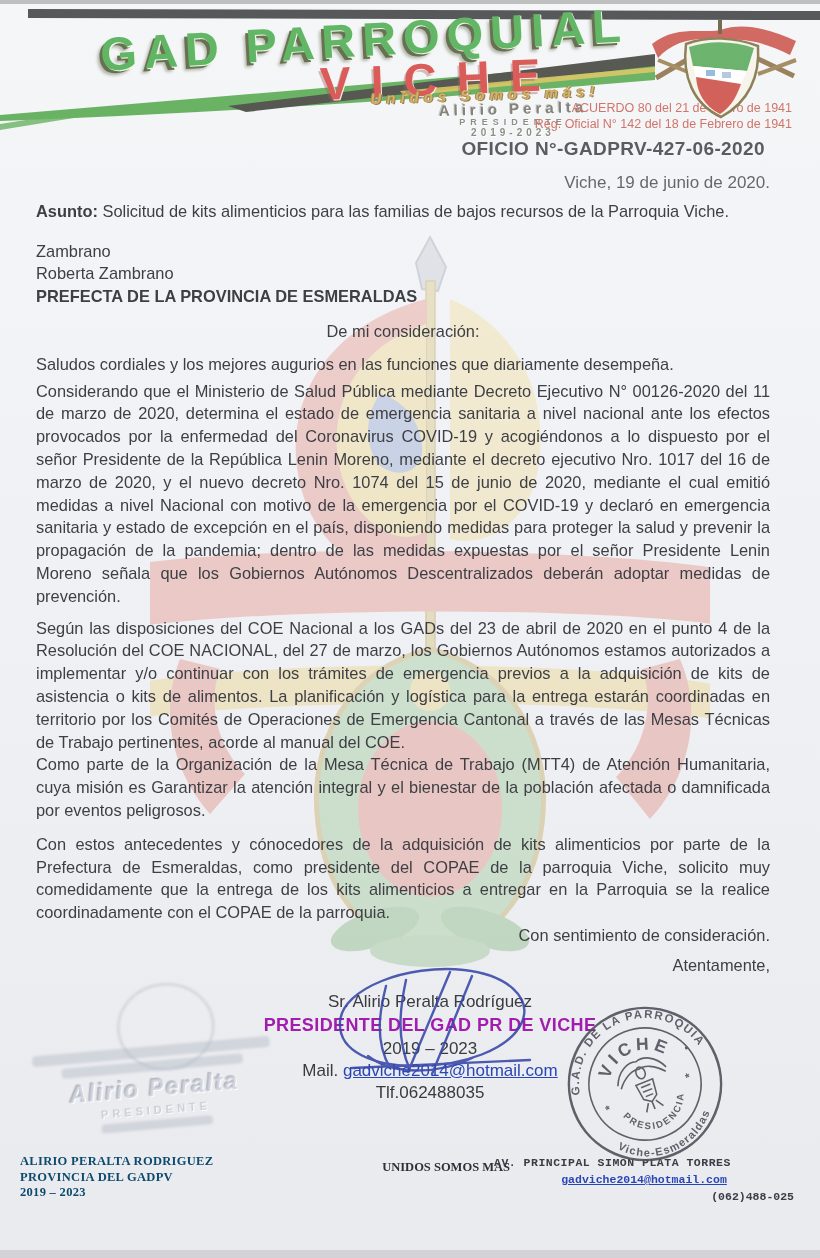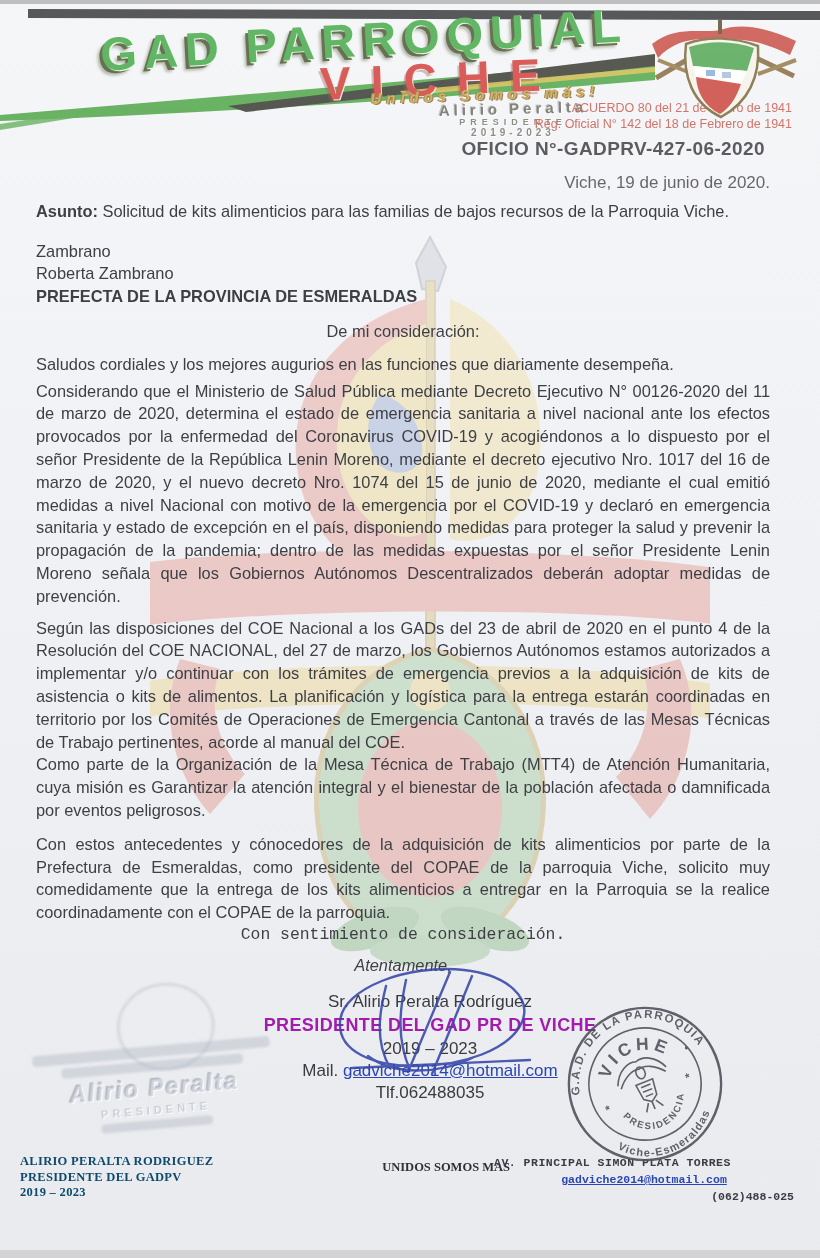--- a/index.html
+++ b/index.html
@@ -42,22 +42,22 @@
   .body-txt{position:absolute;left:36px;top:196px;width:734px;font-size:16.4px;line-height:22.8px;
         text-align:justify;z-index:2;}
   .body-txt p{margin:0;}
   .p-asunto{margin-bottom:17px !important;}
   .addr{margin-bottom:13px;}
   .addr p{line-height:22.4px;text-align:left;}
   .p-salut{margin-bottom:10px !important;text-align:center;}
   .p-saludos{margin-bottom:4px !important;}
   .p-consider{margin-bottom:9px !important;}
   .p-como{margin-bottom:11px !important;}
-  .p-sent{margin-bottom:7px !important;text-align:center;font-family:Liberation Mono, monospace;}
-  .p-close{margin-top:1px !important;text-align:center;font-style:italic;}
+  .p-sent{margin-bottom:7px !important;text-align:right;}
+  .p-close{margin-top:1px !important;text-align:right;}
   .b{font-weight:bold;}
   a.maillink{color:#2946b8;text-decoration:underline;}
 
   
   .sig-scribble{position:absolute;left:312px;top:956px;width:235px;height:135px;z-index:3;}
   .sig-block{position:absolute;left:250px;top:988px;width:360px;text-align:center;z-index:2;color:#3a3b40;}
   .sig-name{font-size:17px;margin:0;}
   .sig-title{font-size:18px;font-weight:bold;letter-spacing:.4px;margin:3px 0 0;color:#a21caf;}
   .sig-period{font-size:17px;margin:3px 0 0;}
   .sig-mail{font-size:17px;margin:2px 0 0;}
@@ -217,21 +217,21 @@
         <path d="M-9,-2 L9,-2 L7,14 L0,19 L-7,14 Z"></path>
         <path d="M-5,2 L5,2 M-5,7 L5,7 M-4,12 L4,12"></path>
         <path d="M-4,19 L-9,27 M4,19 L9,27 M0,19 L0,27"></path>
       </g>
       <circle cx="52" cy="-18" r="1.6" fill="#51515c"></circle>
     </g>
   </svg>
 
   <div class="foot-left">
     <div>ALIRIO PERALTA RODRIGUEZ</div>
-    <div>PRESIDENTE DEL GADPV</div>
+    <div>PROVINCIA DEL GADPV</div>
     <div>2019 – 2023</div>
   </div>
   <div class="foot-center">UNIDOS SOMOS MAS</div>
   <div class="foot-right">
     <div class="addr-line">AV. PRINCIPAL SIMON PLATA TORRES</div>
     <div class="mail-line"><a href="#">gadviche2014@hotmail.com</a></div>
     <div class="tel-line">(062)488-025</div>
   </div>
 
   <div class="botbar"></div>

